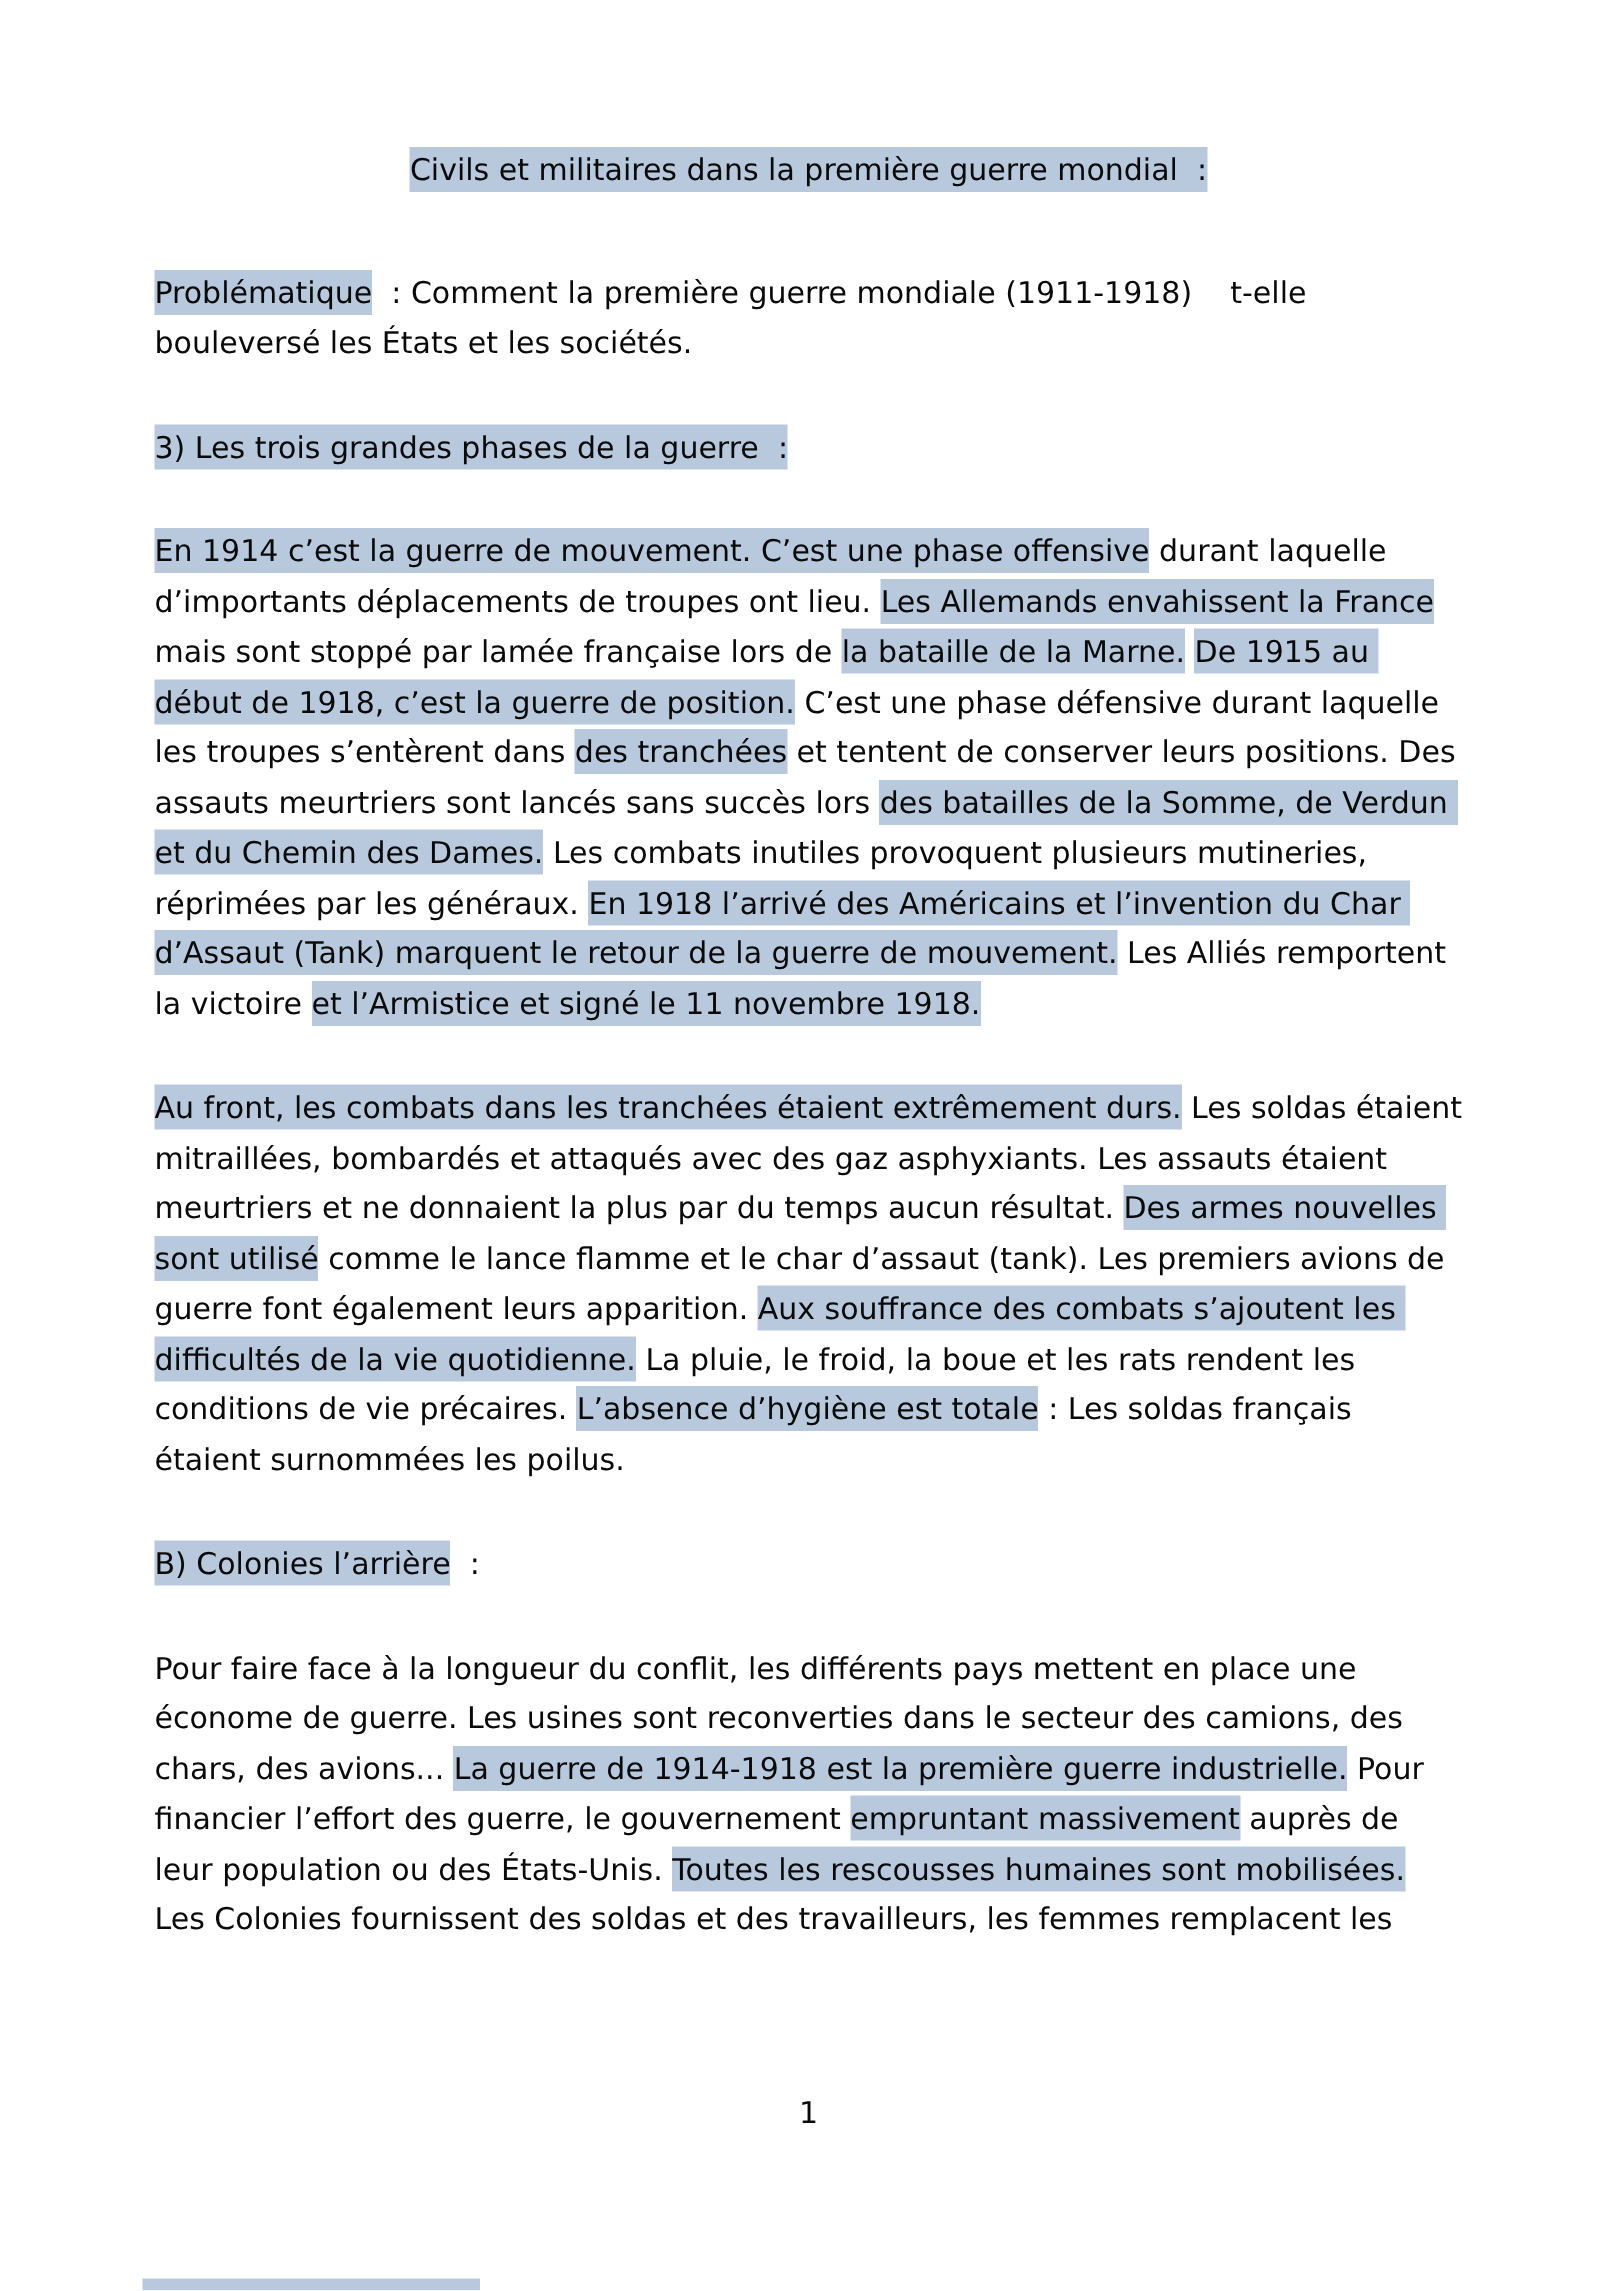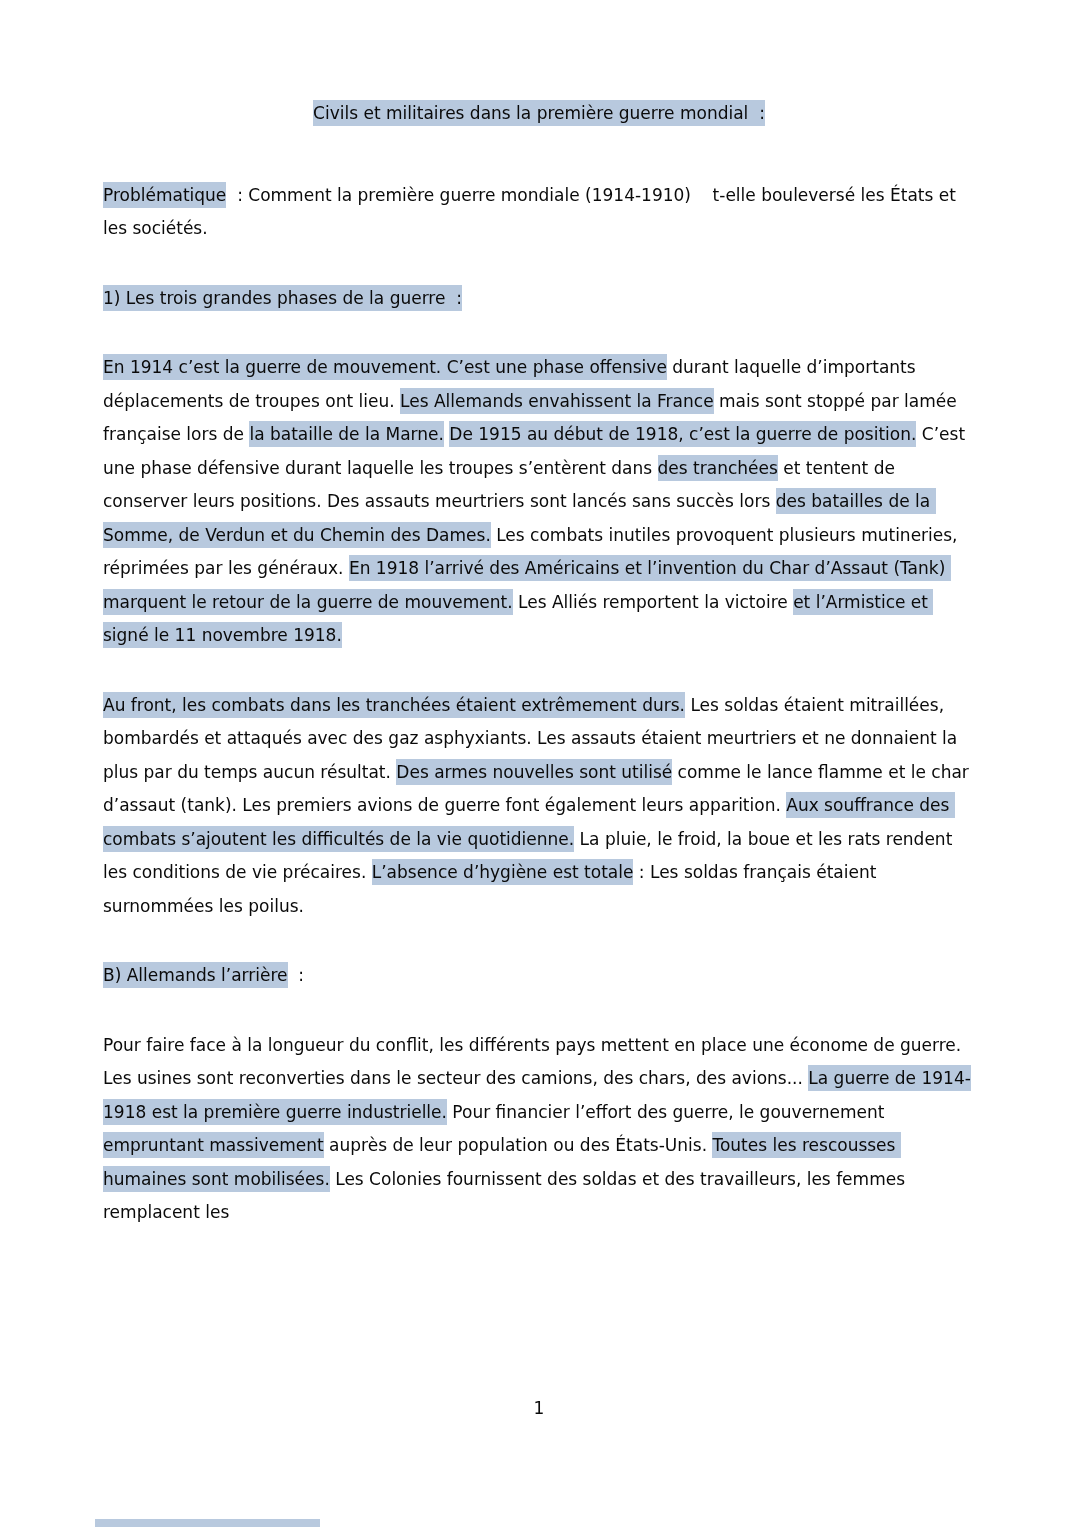--- a/index.html
+++ b/index.html
@@ -7,21 +7,21 @@
     padding: 0;
     background: #ffffff;
   }
   .page {
     position: relative;
     width: 1080px;
     height: 1527px;
     background: #ffffff;
     overflow: hidden;
     font-family: "DejaVu Sans", sans-serif;
-    font-size: 17px;
+    font-size: 20px;
     line-height: 33.5px;
     color: #0a0a0a;
   }
   .content {
     position: absolute;
     left: 103px;
     top: 0;
     width: 872px;
     padding-top: 97px;
   }
@@ -54,22 +54,22 @@
     height: 8px;
     background: var(--hl, #b8c9de);
   }
 </style>
 </head>
 <body>
 
 <div class="page" style="background: rgb(255, 255, 255); color: rgb(10, 10, 10);">
   <div class="content">
       <p class="title"><span class="hl">Civils et militaires dans la première guerre mondial  :</span></p>
-      <p class="body"><span class="hl">Problématique</span><span>  : Comment la première guerre mondiale (1914-1910)    t-elle bouleversé les États et les sociétés.</span></p>
-      <p class="heading"><span class="hl">1) Les trois grandes phases de la guerre  :</span></p>
+      <p class="body"><span class="hl">Problématique</span><span>  : Comment la première guerre mondiale (1911-1918)    t-elle bouleversé les États et les sociétés.</span></p>
+      <p class="heading"><span class="hl">3) Les trois grandes phases de la guerre  :</span></p>
       <p class="body"><span class="hl">En 1914 c’est la guerre de mouvement. C’est une phase offensive</span><span> durant laquelle d’importants déplacements de troupes ont lieu. </span><span class="hl">Les Allemands envahissent la France</span><span> mais sont stoppé par lamée française lors de </span><span class="hl">la bataille de la Marne.</span><span> </span><span class="hl">De 1915 au début de 1918, c’est la guerre de position.</span><span> C’est une phase défensive durant laquelle les troupes s’entèrent dans </span><span class="hl">des tranchées</span><span> et tentent de conserver leurs positions. Des assauts meurtriers sont lancés sans succès lors </span><span class="hl">des batailles de la Somme, de Verdun et du Chemin des Dames.</span><span> Les combats inutiles provoquent plusieurs mutineries, réprimées par les généraux. </span><span class="hl">En 1918 l’arrivé des Américains et l’invention du Char d’Assaut (Tank) marquent le retour de la guerre de mouvement.</span><span> Les Alliés remportent la victoire </span><span class="hl">et l’Armistice et signé le 11 novembre 1918.</span></p>
       <p class="body"><span class="hl">Au front, les combats dans les tranchées étaient extrêmement durs.</span><span> Les soldas étaient mitraillées, bombardés et attaqués avec des gaz asphyxiants. Les assauts étaient meurtriers et ne donnaient la plus par du temps aucun résultat. </span><span class="hl">Des armes nouvelles sont utilisé</span><span> comme le lance flamme et le char d’assaut (tank). Les premiers avions de guerre font également leurs apparition. </span><span class="hl">Aux souffrance des combats s’ajoutent les difficultés de la vie quotidienne.</span><span> La pluie, le froid, la boue et les rats rendent les conditions de vie précaires. </span><span class="hl">L’absence d’hygiène est totale</span><span> : Les soldas français étaient surnommées les poilus.</span></p>
-      <p class="heading"><span class="hl">B) Allemands l’arrière</span><span>  :</span></p>
+      <p class="heading"><span class="hl">B) Colonies l’arrière</span><span>  :</span></p>
       <p class="body"><span>Pour faire face à la longueur du conflit, les différents pays mettent en place une économe de guerre. Les usines sont reconverties dans le secteur des camions, des chars, des avions... </span><span class="hl">La guerre de 1914-1918 est la première guerre industrielle.</span><span> Pour financier l’effort des guerre, le gouvernement </span><span class="hl">empruntant massivement</span><span> auprès de leur population ou des États-Unis. </span><span class="hl">Toutes les rescousses humaines sont mobilisées.</span><span> Les Colonies fournissent des soldas et des travailleurs, les femmes remplacent les</span></p>
     </div>
   <div class="page-number">1</div>
   <div class="sliver"></div>
 </div>
 
 </body></html>

